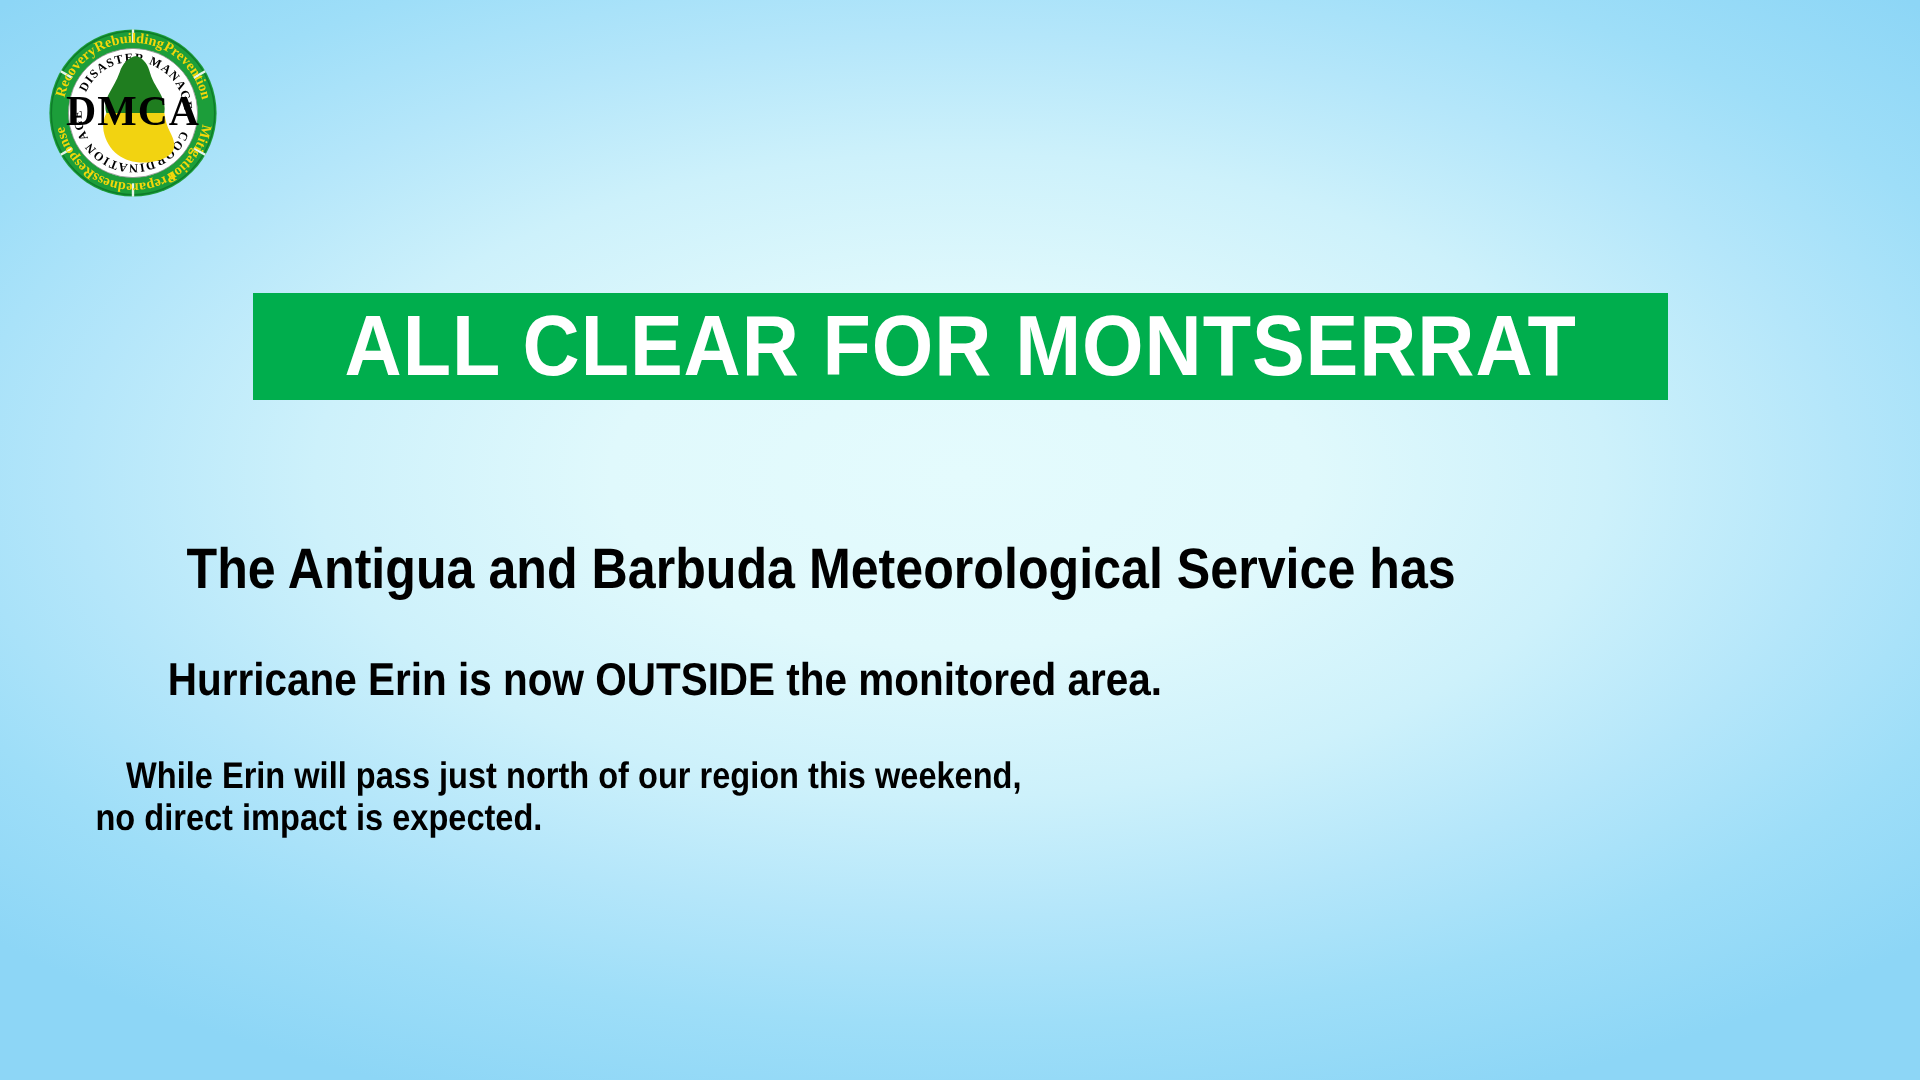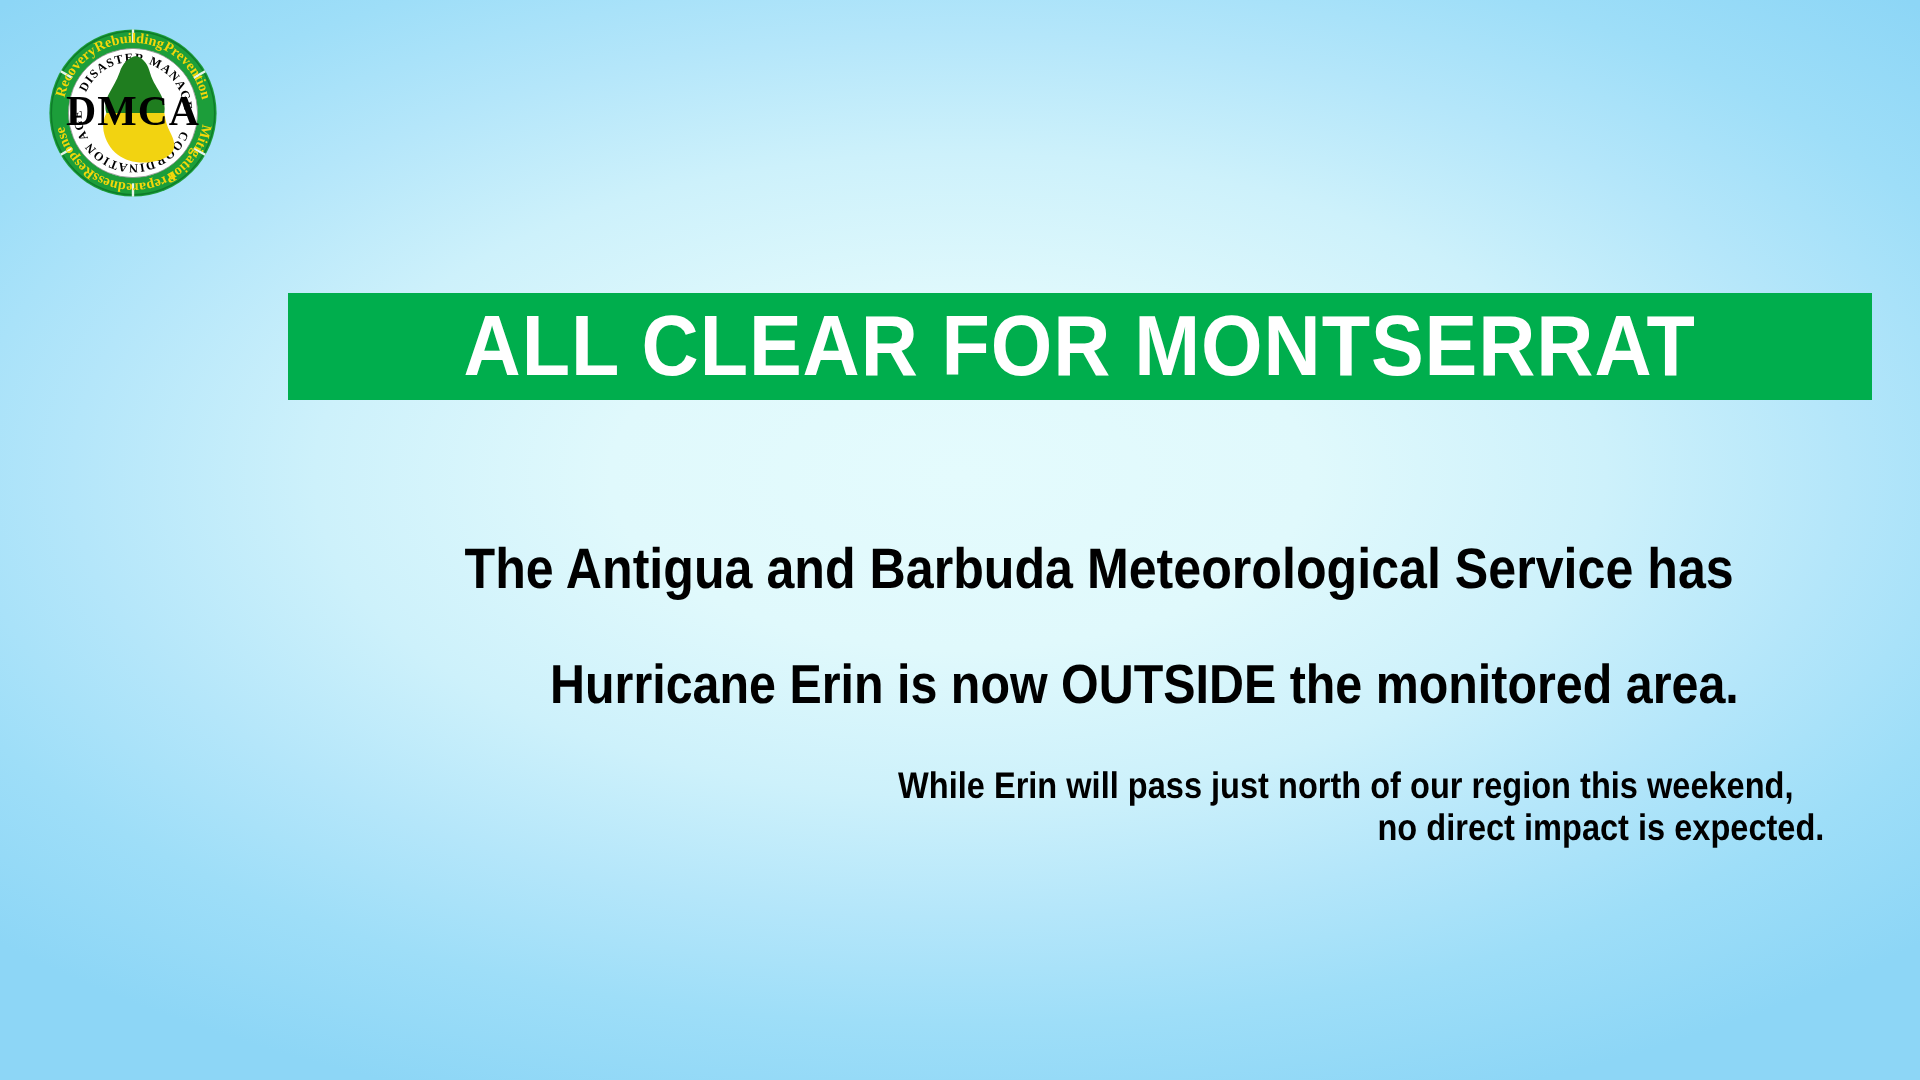--- a/index.html
+++ b/index.html
@@ -38,67 +38,66 @@
     width: 190px;
     height: 190px;
   }
   #logo-svg { display: block; width: 190px; height: 190px; }
 
   
   #headline-banner {
     position: absolute;
     left: 253px;
     top: 293px;
-    width: 1584px;
+    width: 1415px;
     height: 107px;
     background: #00ae4d;
     display: flex;
     align-items: center;
     justify-content: center;
-    margin-left: 35px;
   }
   #headline-text {
     color: #ffffff;
     font-family: "Liberation Sans Narrow", "Liberation Sans", sans-serif;
     font-weight: bold;
     font-size: 86px;
     line-height: 1;
     letter-spacing: 1px;
     white-space: nowrap;
     transform: scaleX(1.0);
     transform-origin: center;
     padding-bottom: 4px;
   }
 
   
   #body-copy {
     position: absolute;
     left: 0;
     top: 538px;
     width: 1920px;
-    text-align: right;
+    text-align: left;
     color: #000000;
   }
   .para {
     font-family: "Liberation Sans Narrow", "Liberation Sans", sans-serif;
     font-weight: bold;
     color: #000000;
     line-height: 1.12;
     margin: 0 auto;
     text-rendering: geometricPrecision;
   }
   .para span.ln { display: block; }
 
   #para-1 {
     font-size: 57px;
     width: 1720px;
     margin-bottom: 52px;
   }
   #para-2 {
-    font-size: 55px;
+    font-size: 46px;
     width: 1720px;
     margin-bottom: 50px;
   }
   #para-3 {
     font-size: 37px;
     width: 1790px;
   }
 
   
   .cond {

